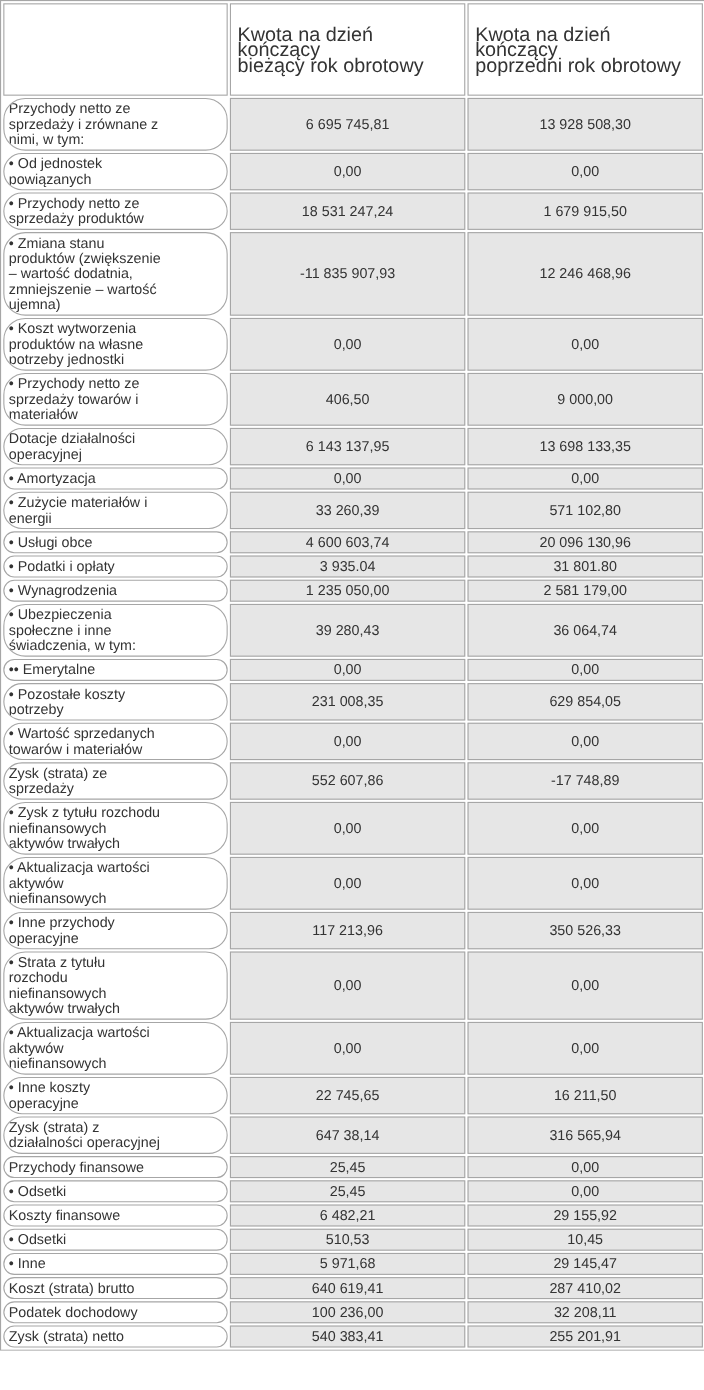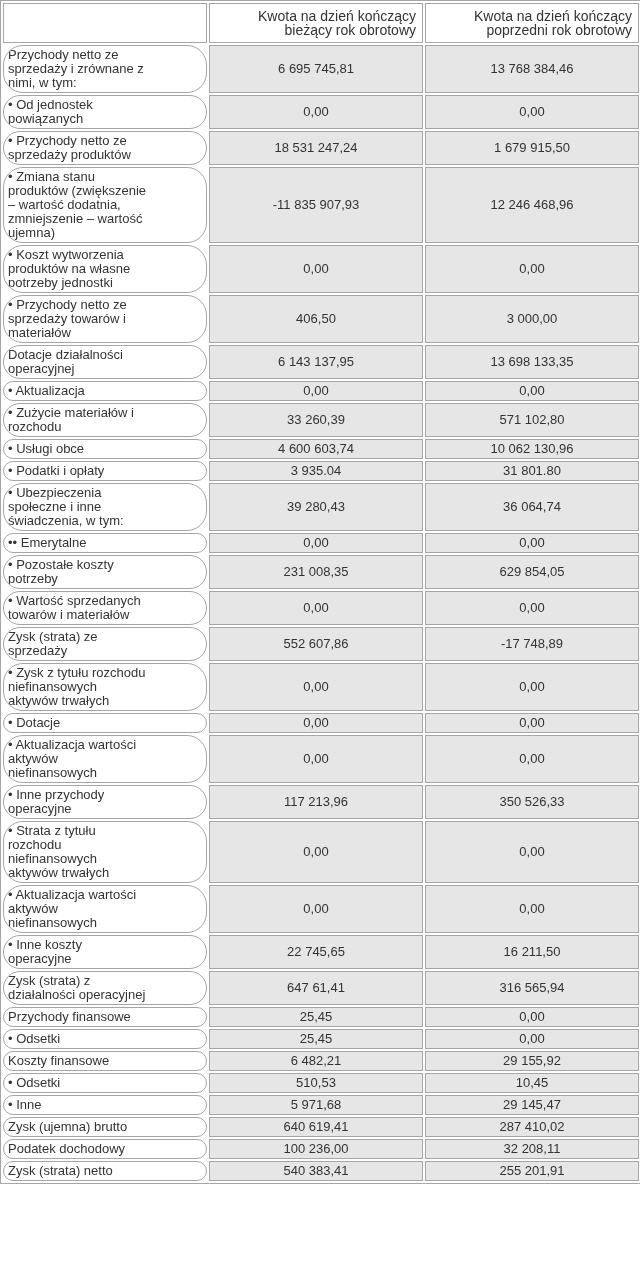--- a/index.html
+++ b/index.html
@@ -18,25 +18,25 @@
     border: 1px solid #a6a6a6;
     width: 637px;
     table-layout: fixed;
     font-size: 13px;
     line-height: 14px;
   }
   table.fin th {
     font-weight: normal;
     background: #ffffff;
     border: 1px solid #a6a6a6;
-    padding: 5px 6px;
-    text-align: right;
+    padding: 20px 6px;
+    text-align: left;
     vertical-align: middle;
     white-space: pre-line;
-    font-size: 14px;
+    font-size: 18px;
   }
   table.fin td {
     border: 1px solid #a6a6a6;
     padding: 2px 4px;
     vertical-align: middle;
     overflow: hidden;
   }
   td.label-cell {
     background: #ffffff;
     text-align: left;
@@ -67,21 +67,21 @@
       <th>Kwota na dzień kończący
 poprzedni rok obrotowy</th>
     </tr>
   </thead>
   <tbody id="table-body">
       <tr>
         <td class="label-cell">Przychody netto ze
 sprzedaży i zrównane z
 nimi, w tym:</td>
         <td class="value-cell">6 695 745,81</td>
-        <td class="value-cell">13 768 384,46</td>
+        <td class="value-cell">13 928 508,30</td>
       </tr>
       <tr>
         <td class="label-cell">• Od jednostek
 powiązanych</td>
         <td class="value-cell">0,00</td>
         <td class="value-cell">0,00</td>
       </tr>
       <tr>
         <td class="label-cell">• Przychody netto ze
 sprzedaży produktów</td>
@@ -102,48 +102,53 @@
 produktów na własne
 potrzeby jednostki</td>
         <td class="value-cell">0,00</td>
         <td class="value-cell">0,00</td>
       </tr>
       <tr>
         <td class="label-cell">• Przychody netto ze
 sprzedaży towarów i
 materiałów</td>
         <td class="value-cell">406,50</td>
-        <td class="value-cell">3 000,00</td>
+        <td class="value-cell">9 000,00</td>
       </tr>
       <tr>
         <td class="label-cell">Dotacje działalności
 operacyjnej</td>
         <td class="value-cell">6 143 137,95</td>
         <td class="value-cell">13 698 133,35</td>
       </tr>
       <tr>
-        <td class="label-cell">• Aktualizacja</td>
+        <td class="label-cell">• Amortyzacja</td>
         <td class="value-cell">0,00</td>
         <td class="value-cell">0,00</td>
       </tr>
       <tr>
         <td class="label-cell">• Zużycie materiałów i
-rozchodu</td>
+energii</td>
         <td class="value-cell">33 260,39</td>
         <td class="value-cell">571 102,80</td>
       </tr>
       <tr>
         <td class="label-cell">• Usługi obce</td>
         <td class="value-cell">4 600 603,74</td>
-        <td class="value-cell">10 062 130,96</td>
+        <td class="value-cell">20 096 130,96</td>
       </tr>
       <tr>
         <td class="label-cell">• Podatki i opłaty</td>
         <td class="value-cell">3 935.04</td>
         <td class="value-cell">31 801.80</td>
+      </tr>
+      <tr>
+        <td class="label-cell">• Wynagrodzenia</td>
+        <td class="value-cell">1 235 050,00</td>
+        <td class="value-cell">2 581 179,00</td>
       </tr>
       <tr>
         <td class="label-cell">• Ubezpieczenia
 społeczne i inne
 świadczenia, w tym:</td>
         <td class="value-cell">39 280,43</td>
         <td class="value-cell">36 064,74</td>
       </tr>
       <tr>
         <td class="label-cell">•• Emerytalne</td>
@@ -169,25 +174,20 @@
         <td class="value-cell">-17 748,89</td>
       </tr>
       <tr>
         <td class="label-cell">• Zysk z tytułu rozchodu
 niefinansowych
 aktywów trwałych</td>
         <td class="value-cell">0,00</td>
         <td class="value-cell">0,00</td>
       </tr>
       <tr>
-        <td class="label-cell">• Dotacje</td>
-        <td class="value-cell">0,00</td>
-        <td class="value-cell">0,00</td>
-      </tr>
-      <tr>
         <td class="label-cell">• Aktualizacja wartości
 aktywów
 niefinansowych</td>
         <td class="value-cell">0,00</td>
         <td class="value-cell">0,00</td>
       </tr>
       <tr>
         <td class="label-cell">• Inne przychody
 operacyjne</td>
         <td class="value-cell">117 213,96</td>
@@ -210,21 +210,21 @@
       </tr>
       <tr>
         <td class="label-cell">• Inne koszty
 operacyjne</td>
         <td class="value-cell">22 745,65</td>
         <td class="value-cell">16 211,50</td>
       </tr>
       <tr>
         <td class="label-cell">Zysk (strata) z
 działalności operacyjnej</td>
-        <td class="value-cell">647 61,41</td>
+        <td class="value-cell">647 38,14</td>
         <td class="value-cell">316 565,94</td>
       </tr>
       <tr>
         <td class="label-cell">Przychody finansowe</td>
         <td class="value-cell">25,45</td>
         <td class="value-cell">0,00</td>
       </tr>
       <tr>
         <td class="label-cell">• Odsetki</td>
         <td class="value-cell">25,45</td>
@@ -239,21 +239,21 @@
         <td class="label-cell">• Odsetki</td>
         <td class="value-cell">510,53</td>
         <td class="value-cell">10,45</td>
       </tr>
       <tr>
         <td class="label-cell">• Inne</td>
         <td class="value-cell">5 971,68</td>
         <td class="value-cell">29 145,47</td>
       </tr>
       <tr>
-        <td class="label-cell">Zysk (ujemna) brutto</td>
+        <td class="label-cell">Koszt (strata) brutto</td>
         <td class="value-cell">640 619,41</td>
         <td class="value-cell">287 410,02</td>
       </tr>
       <tr>
         <td class="label-cell">Podatek dochodowy</td>
         <td class="value-cell">100 236,00</td>
         <td class="value-cell">32 208,11</td>
       </tr>
       <tr>
         <td class="label-cell">Zysk (strata) netto</td>

